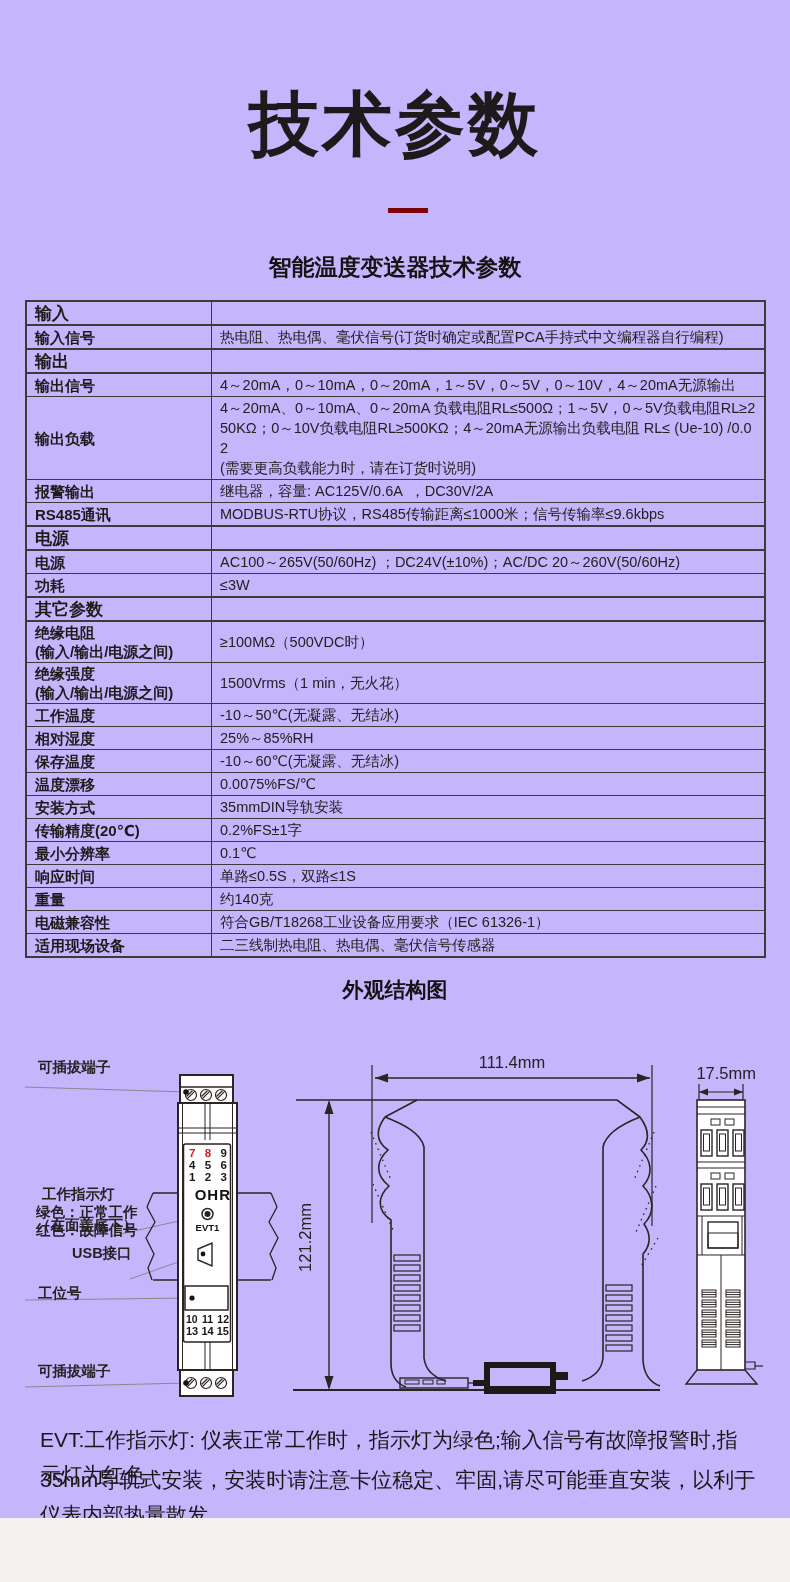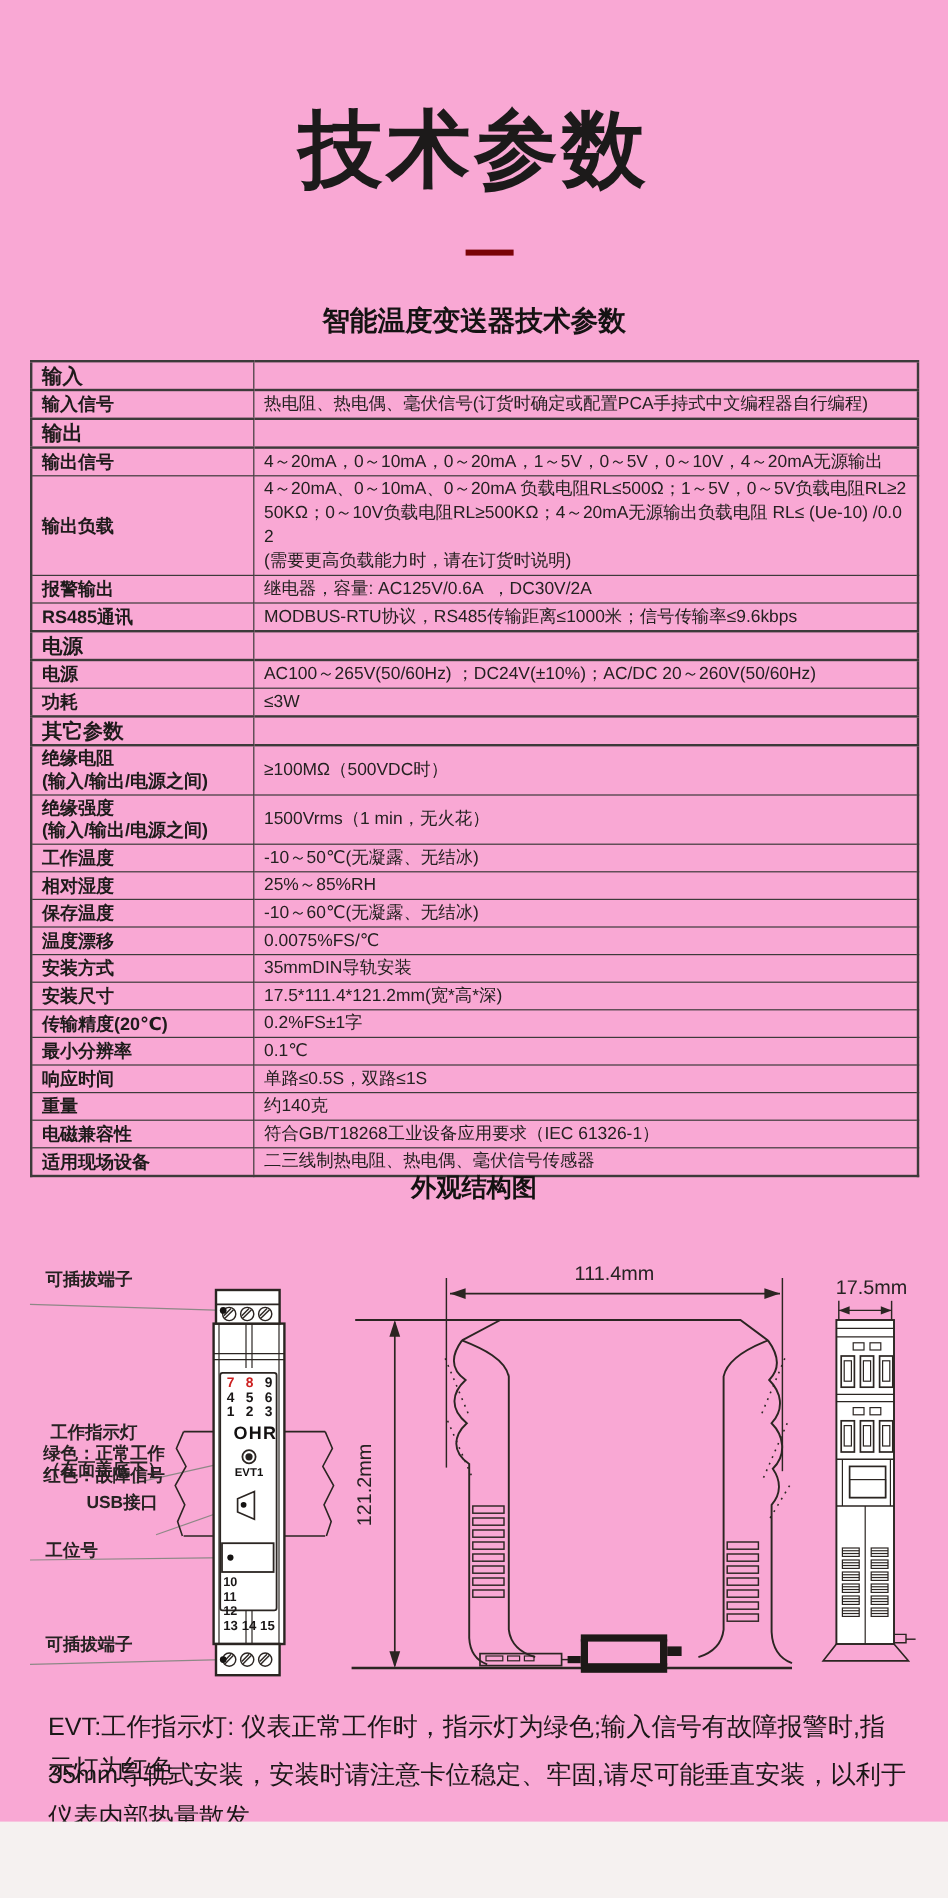--- a/index.html
+++ b/index.html
@@ -1,18 +1,18 @@
 <!DOCTYPE html>
 <html><head>
 <meta charset="utf-8">
 <style>
   html,body{margin:0;padding:0;}
   #page{
     position:relative;width:790px;height:1582px;overflow:hidden;
-    background:#f9a8d4;
+    background:#c4b5fd;
     font-family:"Liberation Sans","DejaVu Sans",sans-serif;
     color:#1c1a1a;
   }
   .abs{position:absolute;}
   
   .main-title{
     left:0;top:78px;width:790px;text-align:center;
     font-size:70px;font-weight:900;letter-spacing:3px;color:#1c1a1a;
   }
   .title-dash{left:388px;top:208px;width:40px;height:5px;background:#7a0407;}
@@ -132,24 +132,20 @@
           </tr>
       <tr>
             <td class="lbl">温度漂移</td>
             <td>0.0075%FS/℃</td>
           </tr>
       <tr>
             <td class="lbl">安装方式</td>
             <td>35mmDIN导轨安装</td>
           </tr>
       <tr>
-            <td class="lbl">安装尺寸</td>
-            <td>17.5*111.4*121.2mm(宽*高*深)</td>
-          </tr>
-      <tr>
             <td class="lbl">传输精度(20℃)</td>
             <td>0.2%FS±1字</td>
           </tr>
       <tr>
             <td class="lbl">最小分辨率</td>
             <td>0.1℃</td>
           </tr>
       <tr>
             <td class="lbl">响应时间</td>
             <td>单路≤0.5S，双路≤1S</td>
@@ -411,21 +407,21 @@
     </div>
     <div class="nrow">
       <span>1</span>
       <span>2</span>
       <span>3</span>
     </div>
   </div>
   <div class="abs brand" style="left:184px;top:1186px;width:47px;">OHR</div>
   <div class="abs led-label" style="left:184px;top:1222px;width:47px;">EVT1</div>
   <div class="abs front-nums" style="left:186px;top:1313px;width:43px;">
-    <div class="nrow" style="font-size:10.5px;flex-direction:column;">
+    <div class="nrow" style="font-size:10.5px;">
       <span>10</span>
       <span>11</span>
       <span>12</span>
     </div>
     <div class="nrow" style="font-size:11px;">
       <span>13</span>
       <span>14</span>
       <span>15</span>
     </div>
   </div>

